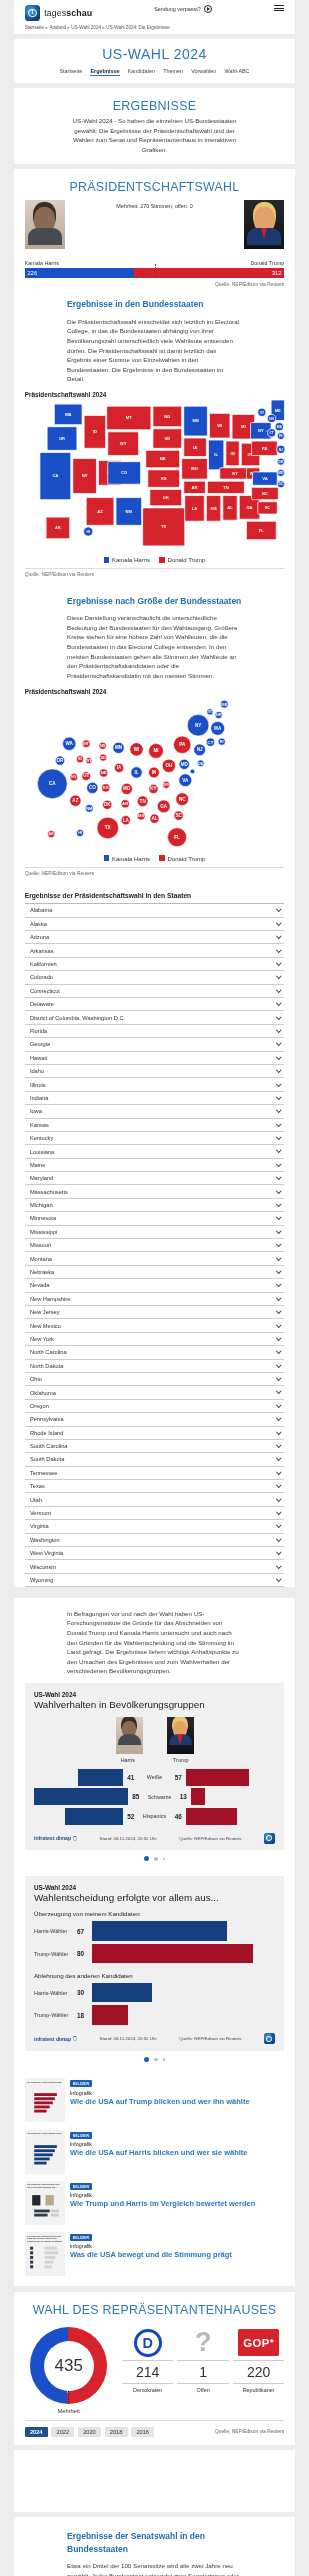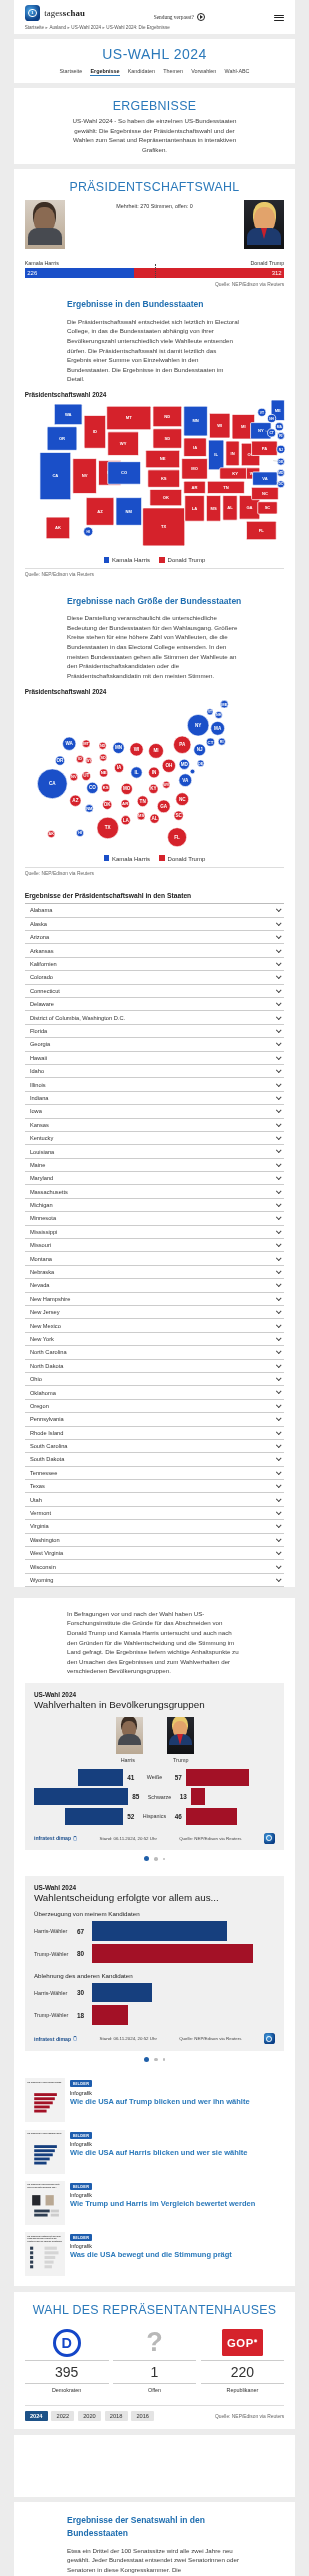--- a/index.html
+++ b/index.html
@@ -2,21 +2,21 @@
 <html lang="de" style="font-size:8.2px"><head>
 <meta charset="utf-8">
 <style>
   * { box-sizing: border-box; margin: 0; padding: 0; }
   body { background:#ececec; font-family:"Liberation Sans", sans-serif; color:#3c3c3c; }
   .page { width:309px; margin:0 auto; background:#ececec; }
   .col { padding:0 14.4px; }
   .card { background:#fff; margin-bottom:5.2px; }
 
   
-  .hdr { display:flex; align-items:flex-end; padding:5.2px 10.3px 2.1px 10.3px;font-family:Liberation Serif, serif; }
+  .hdr { display:flex; align-items:flex-start; padding:5.2px 10.3px 2.1px 10.3px; }
   .logo-wrap { display:flex; align-items:center; gap:4.1px; cursor:pointer; }
   .logo-sq { width:15.5px; height:15.5px; border-radius:3.6px; background:radial-gradient(circle at 35% 35%, #4aa6e8, #0b3f86 70%); display:flex; align-items:center; justify-content:center; }
   .logo-sq .ring { width:8.2px; height:8.2px; border:1px solid #fff; border-radius:50%; display:flex; align-items:center; justify-content:center; font-size:4.6px; color:#fff; font-weight:bold; }
   .logo-txt { font-size:8.8px; color:#222; letter-spacing:0.1px; }
   .logo-txt b { font-weight:bold; }
   .hdr-mid { flex:1; display:flex; align-items:center; justify-content:center; gap:3.1px; font-size:5.4px; color:#333; }
   .play-ic { width:8.2px; height:8.2px; border:0.8px solid #222; border-radius:50%; display:inline-flex; align-items:center; justify-content:center; }
   .play-ic::after { content:""; border-left:3.1px solid #222; border-top:2.1px solid transparent; border-bottom:2.1px solid transparent; margin-left:0.5px; }
   .burger { width:10.3px; display:flex; flex-direction:column; gap:1.5px; cursor:pointer; }
   .burger span { height:1px; background:#222; border-radius:0.5px; }
@@ -906,26 +906,35 @@
             <div class="t-kicker">Infografik</div>
             <div class="t-title-main">Was die USA bewegt und die Stimmung prägt</div>
           </div>
         </div>
       </div>
   </div>
 
   <div class="card">
     <h2 class="sec-h">WAHL DES REPRÄSENTANTENHAUSES</h2>
     <div class="house-flex">
+      <div class="donut-wrap">
+        <div class="donut" id="house-donut" style="background: conic-gradient(rgb(213, 34, 43) 0deg, rgb(213, 34, 43) 182.069deg, rgb(184, 184, 184) 182.069deg, rgb(184, 184, 184) 182.897deg, rgb(26, 79, 200) 182.897deg, rgb(26, 79, 200) 360deg);">
+          <div class="hole">
+                <span>435</span>
+              </div>
+          <div class="mark"></div>
+        </div>
+        <div class="maj-lbl">Mehrheit</div>
+      </div>
       <div class="parties">
         <div>
           <div class="p-logo">
                 <span class="d-ring">D</span>
               </div>
-          <div class="p-num">395</div>
+          <div class="p-num">214</div>
           <div class="p-name">Demokraten</div>
         </div>
         <div>
           <div class="p-logo">
                 <span class="q-mark">?</span>
               </div>
           <div class="p-num">1</div>
           <div class="p-name">Offen</div>
         </div>
         <div>

